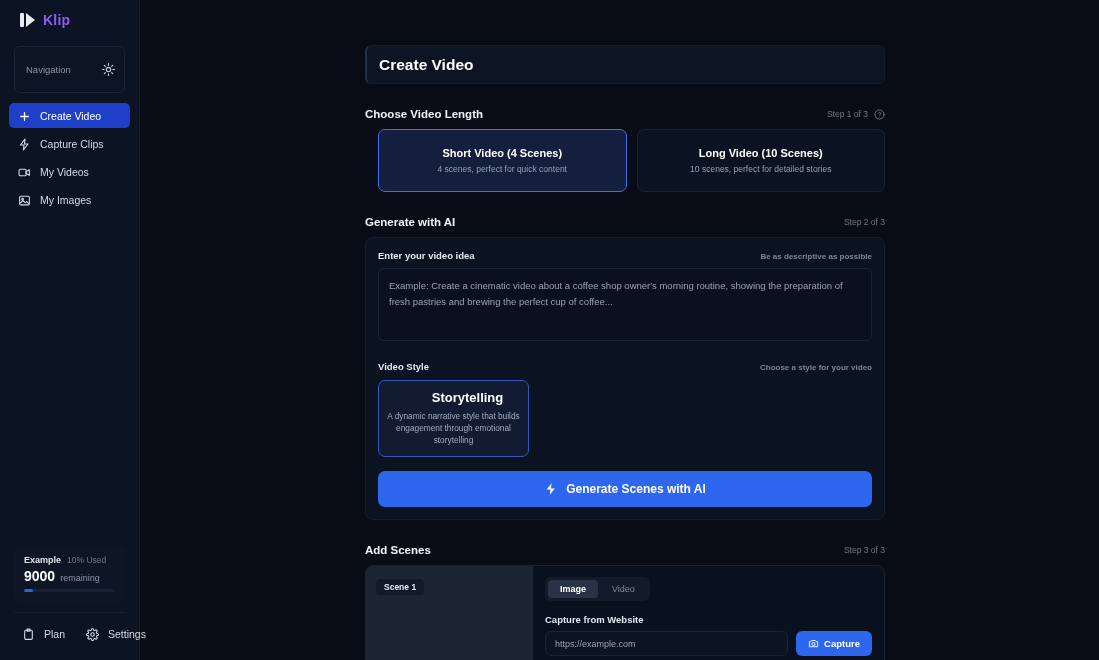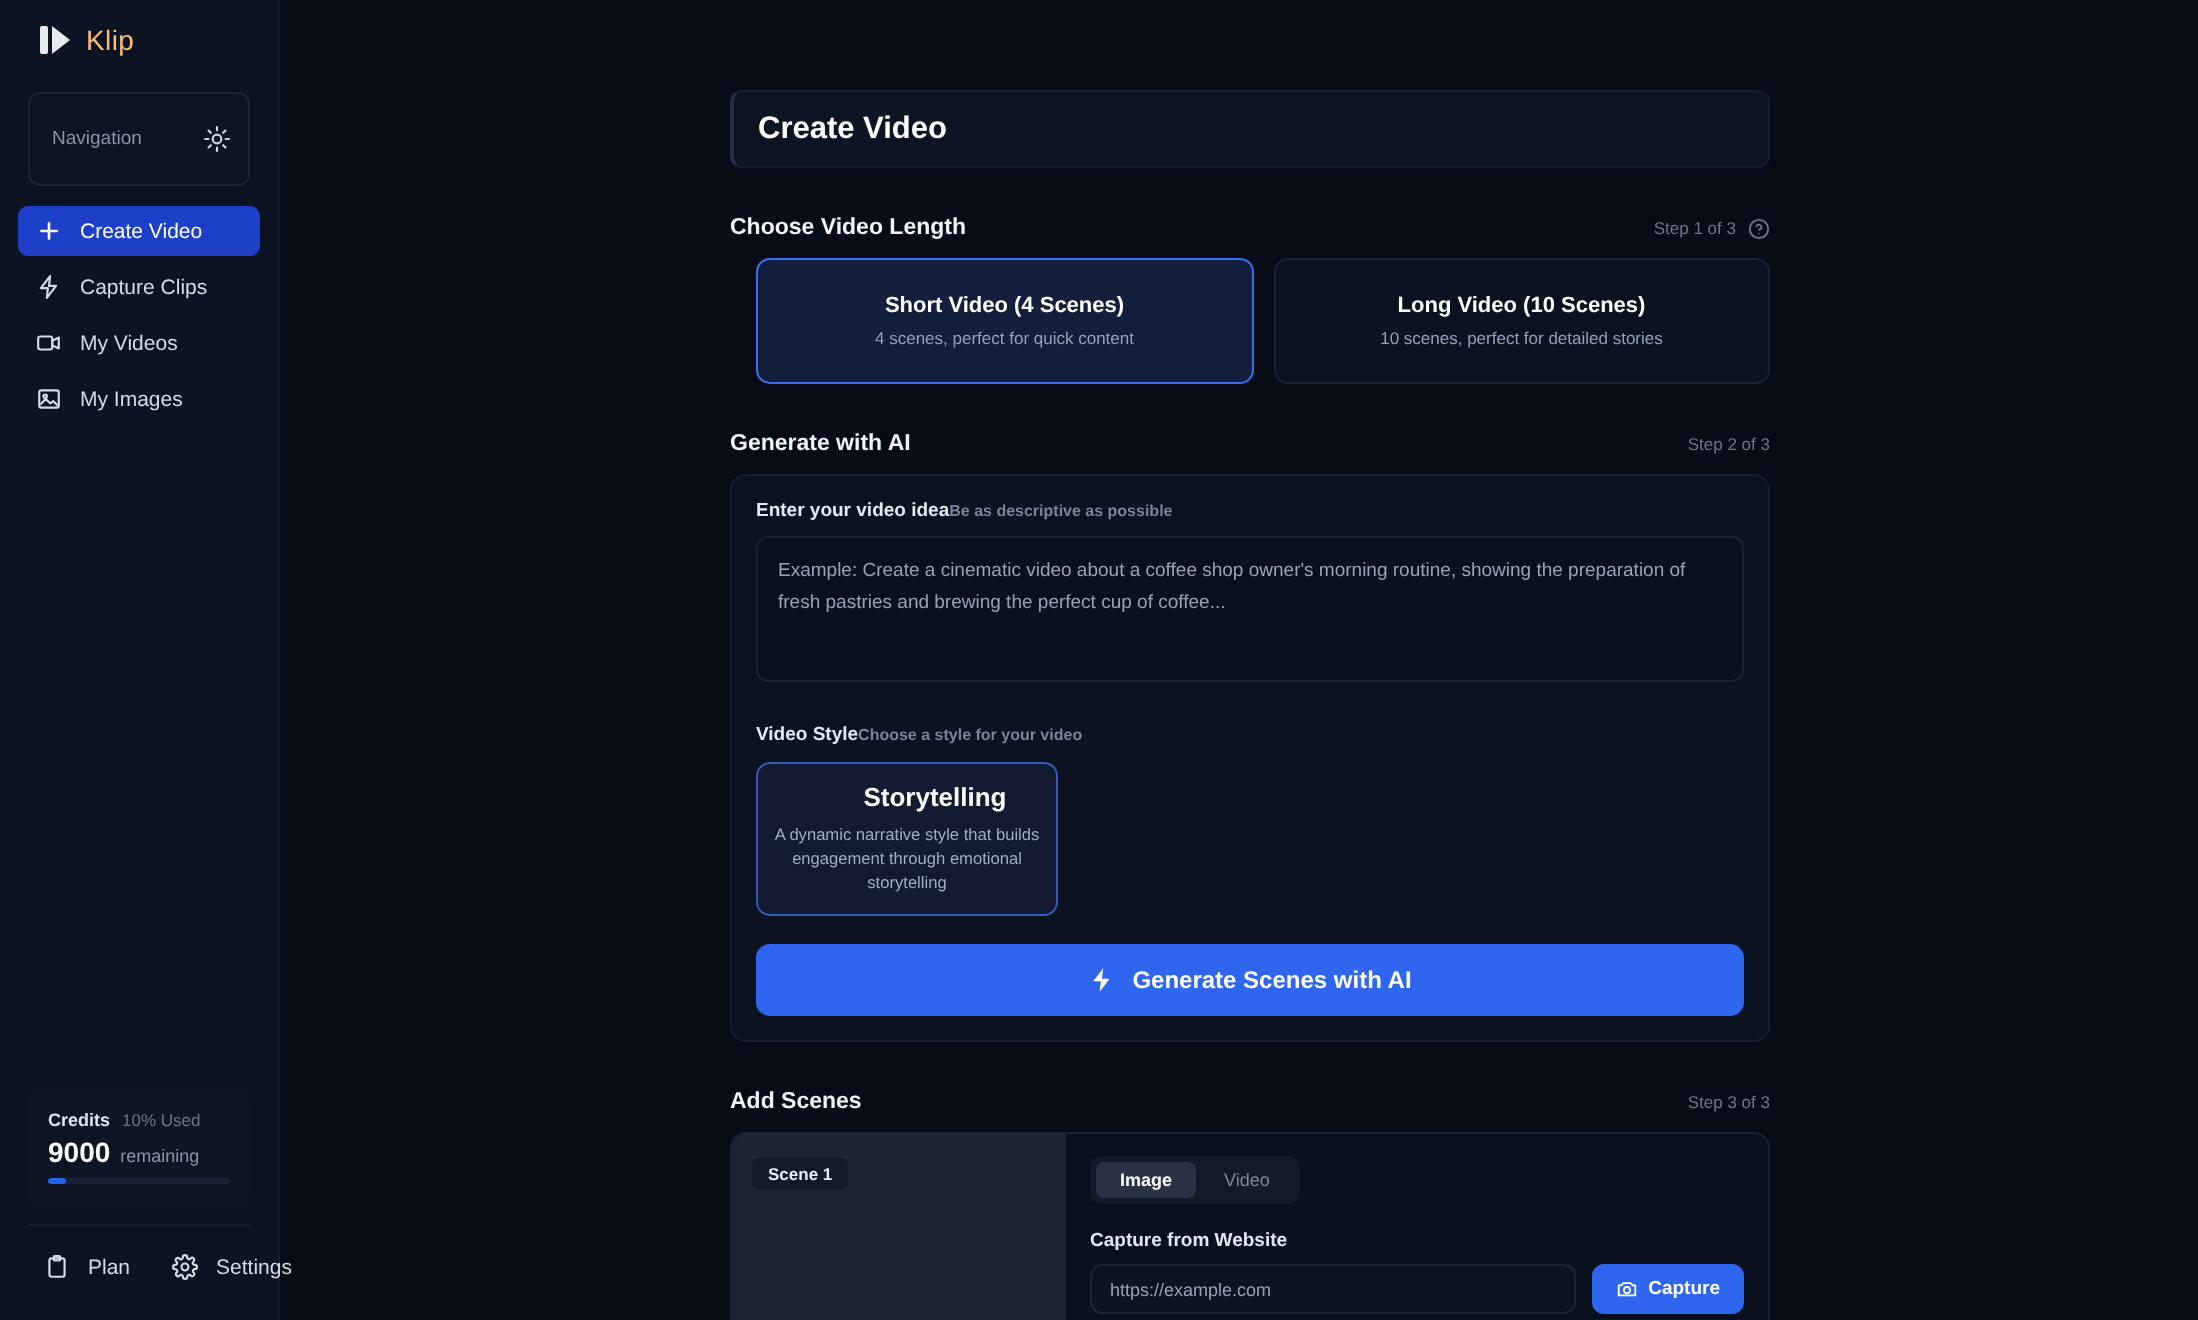--- a/index.html
+++ b/index.html
@@ -29,21 +29,21 @@
     width: 4px; height: 14px; background: #e8eaf0; border-radius: 1px;
   }
   .brand-mark .tri {
     position: absolute; left: 6px; top: 1px;
     width: 0; height: 0;
     border-top: 7px solid transparent;
     border-bottom: 7px solid transparent;
     border-left: 9px solid #e8eaf0;
   }
   .brand-name {
-    color: #fdba74; font-size: 14px; font-weight: normal; letter-spacing: .2px;
+    color: #8b5cf6; font-size: 14px; font-weight: bold; letter-spacing: .2px;
   }
 
   .nav-box {
     margin: 6px 14px 10px 14px;
     border: 1px solid #1b2438;
     border-radius: 6px;
     height: 47px;
     display: flex; align-items: center; justify-content: space-between;
     padding: 0 9px 0 11px;
     background: #0d1524;
@@ -126,21 +126,21 @@
   }
   .length-card-title { color: #ffffff; font-size: 11px; font-weight: bold; }
   .length-card-sub { color: #93a0b6; font-size: 8.5px; }
 
   .panel {
     background: #0b1220; border: 1px solid #151d2f;
     border-radius: 8px; padding: 12px;
     margin-top: 0;
   }
   .field-head {
-    display: flex; align-items: baseline; justify-content: flex-start;
+    display: flex; align-items: baseline; justify-content: space-between;
     margin-bottom: 7px;
   }
   .field-label { color: #e4e9f2; font-size: 9.5px; font-weight: bold; }
   .field-hint { color: #78melt; font-weight: bold; }
   .field-hint { color: #7b8498; font-size: 8px; }
 
   .idea-textarea {
     width: 100%; height: 73px;
     background: #0a101d; border: 1px solid #1a2236;
     border-radius: 6px; padding: 9px 10px;
@@ -281,21 +281,21 @@
       </span>
       <span class="ni-label">My Images</span>
     </div>
 
   </nav>
 
   <div class="sidebar-spacer"></div>
 
   <div class="credits-card">
     <div class="credits-top">
-      <span class="credits-title">Credits</span>
+      <span class="credits-title">Example</span>
       <span class="credits-used">10% Used</span>
     </div>
     <div class="credits-amount-row">
       <span class="credits-amount">9000</span>
       <span class="credits-remaining">remaining</span>
     </div>
     <div class="credits-bar">
       <div class="credits-bar-fill" id="credits-fill" style="width: 10%; background: rgb(37, 99, 235);"></div>
     </div>
   </div>

